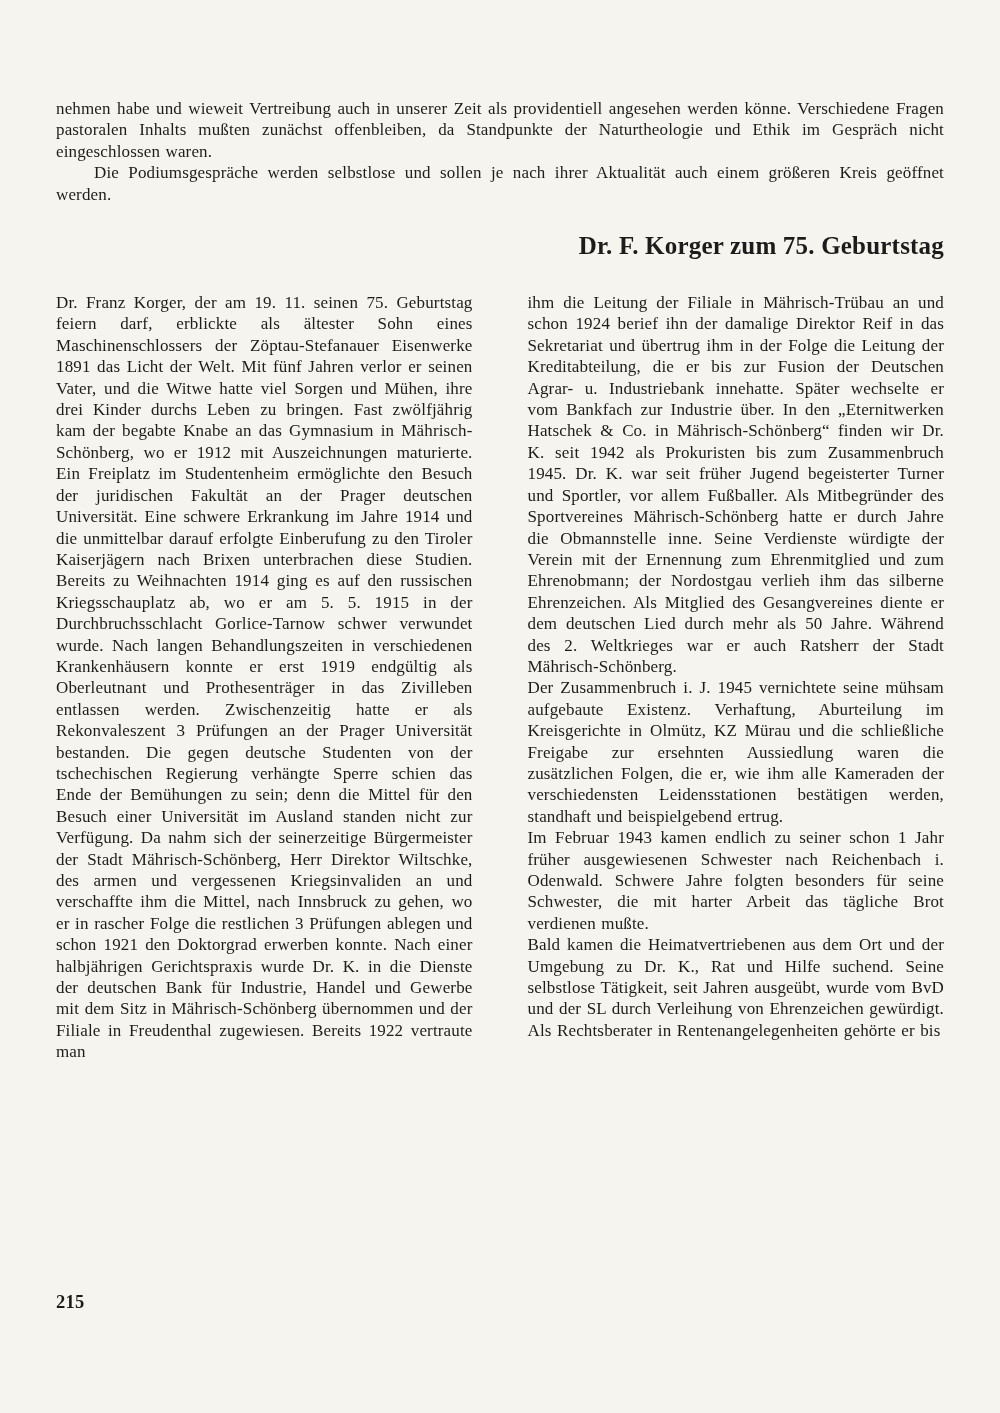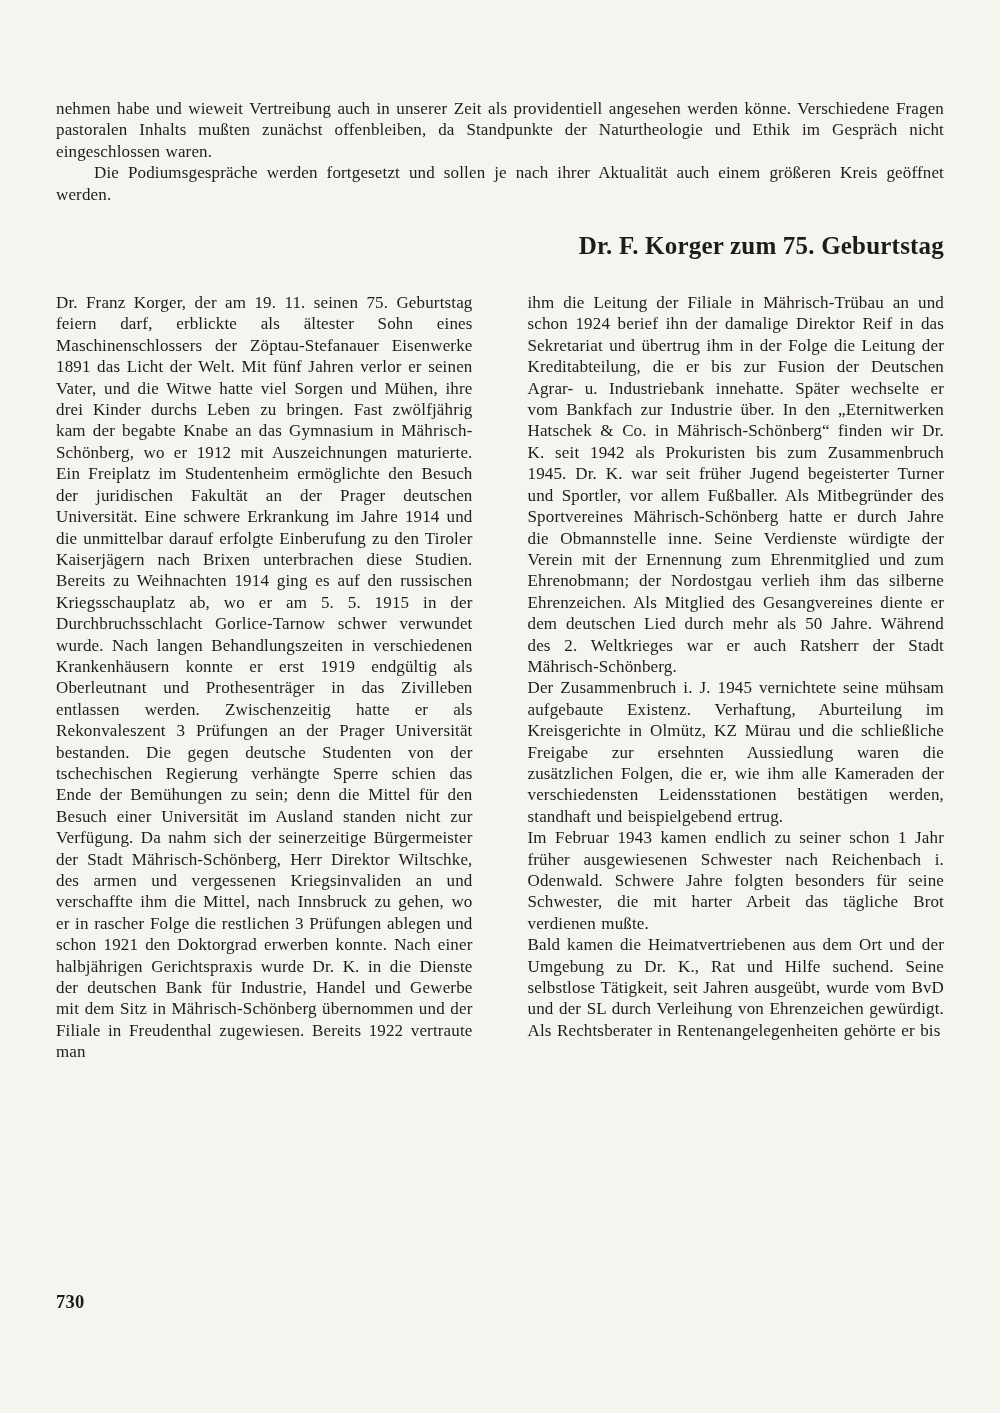--- a/index.html
+++ b/index.html
@@ -56,32 +56,32 @@
     letter-spacing: 0.3px;
   }
 </style>
 </head>
 <body>
 
 <div class="page">
 
   <div class="intro">
     <p>nehmen habe und wieweit Vertreibung auch in unserer Zeit als providentiell angesehen werden könne. Verschiedene Fragen pastoralen Inhalts mußten zunächst offenbleiben, da Standpunkte der Naturtheologie und Ethik im Gespräch nicht eingeschlossen waren.</p>
-    <p>Die Podiumsgespräche werden fortgesetzt und sollen je nach ihrer Aktualität auch einem größeren Kreis geöffnet werden.</p>
+    <p>Die Podiumsgespräche werden selbstlose und sollen je nach ihrer Aktualität auch einem größeren Kreis geöffnet werden.</p>
   </div>
 
   <h1 class="article-title">Dr. F. Korger zum 75. Geburtstag</h1>
 
   <div class="columns">
     <div class="col">
       <p>Dr. Franz Korger, der am 19. 11. seinen 75. Geburtstag feiern darf, erblickte als ältester Sohn eines Maschinenschlossers der Zöptau-Stefanauer Eisenwerke 1891 das Licht der Welt. Mit fünf Jahren verlor er seinen Vater, und die Witwe hatte viel Sorgen und Mühen, ihre drei Kinder durchs Leben zu bringen. Fast zwölfjährig kam der begabte Knabe an das Gymnasium in Mährisch-Schönberg, wo er 1912 mit Auszeichnungen maturierte. Ein Freiplatz im Studentenheim ermöglichte den Besuch der juridischen Fakultät an der Prager deutschen Universität. Eine schwere Erkrankung im Jahre 1914 und die unmittelbar darauf erfolgte Einberufung zu den Tiroler Kaiserjägern nach Brixen unterbrachen diese Studien. Bereits zu Weihnachten 1914 ging es auf den russischen Kriegsschauplatz ab, wo er am 5. 5. 1915 in der Durchbruchsschlacht Gorlice-Tarnow schwer verwundet wurde. Nach langen Behandlungszeiten in verschiedenen Krankenhäusern konnte er erst 1919 endgültig als Oberleutnant und Prothesenträger in das Zivilleben entlassen werden. Zwischenzeitig hatte er als Rekonvaleszent 3 Prüfungen an der Prager Universität bestanden. Die gegen deutsche Studenten von der tschechischen Regierung verhängte Sperre schien das Ende der Bemühungen zu sein; denn die Mittel für den Besuch einer Universität im Ausland standen nicht zur Verfügung. Da nahm sich der seinerzeitige Bürgermeister der Stadt Mährisch-Schönberg, Herr Direktor Wiltschke, des armen und vergessenen Kriegsinvaliden an und verschaffte ihm die Mittel, nach Innsbruck zu gehen, wo er in rascher Folge die restlichen 3 Prüfungen ablegen und schon 1921 den Doktorgrad erwerben konnte. Nach einer halbjährigen Gerichtspraxis wurde Dr. K. in die Dienste der deutschen Bank für Industrie, Handel und Gewerbe mit dem Sitz in Mährisch-Schönberg übernommen und der Filiale in Freudenthal zugewiesen. Bereits 1922 vertraute man</p>
     </div>
     <div class="col">
       <p>ihm die Leitung der Filiale in Mährisch-Trübau an und schon 1924 berief ihn der damalige Direktor Reif in das Sekretariat und übertrug ihm in der Folge die Leitung der Kreditabteilung, die er bis zur Fusion der Deutschen Agrar- u. Industriebank innehatte. Später wechselte er vom Bankfach zur Industrie über. In den „Eternitwerken Hatschek &amp; Co. in Mährisch-Schönberg“ finden wir Dr. K. seit 1942 als Prokuristen bis zum Zusammenbruch 1945. Dr. K. war seit früher Jugend begeisterter Turner und Sportler, vor allem Fußballer. Als Mitbegründer des Sportvereines Mährisch-Schönberg hatte er durch Jahre die Obmannstelle inne. Seine Verdienste würdigte der Verein mit der Ernennung zum Ehrenmitglied und zum Ehrenobmann; der Nordostgau verlieh ihm das silberne Ehrenzeichen. Als Mitglied des Gesangvereines diente er dem deutschen Lied durch mehr als 50 Jahre. Während des 2. Weltkrieges war er auch Ratsherr der Stadt Mährisch-Schönberg.</p>
       <p>Der Zusammenbruch i. J. 1945 vernichtete seine mühsam aufgebaute Existenz. Verhaftung, Aburteilung im Kreisgerichte in Olmütz, KZ Mürau und die schließliche Freigabe zur ersehnten Aussiedlung waren die zusätzlichen Folgen, die er, wie ihm alle Kameraden der verschiedensten Leidensstationen bestätigen werden, standhaft und beispielgebend ertrug.</p>
       <p>Im Februar 1943 kamen endlich zu seiner schon 1 Jahr früher ausgewiesenen Schwester nach Reichenbach i. Odenwald. Schwere Jahre folgten besonders für seine Schwester, die mit harter Arbeit das tägliche Brot verdienen mußte.</p>
       <p>Bald kamen die Heimatvertriebenen aus dem Ort und der Umgebung zu Dr. K., Rat und Hilfe suchend. Seine selbstlose Tätigkeit, seit Jahren ausgeübt, wurde vom BvD und der SL durch Verleihung von Ehrenzeichen gewürdigt. Als Rechtsberater in Rentenangelegenheiten gehörte er bis</p>
     </div>
   </div>
 
-  <div class="page-number">730</div>
+  <div class="page-number">215</div>
 
 </div>
 
 </body></html>

